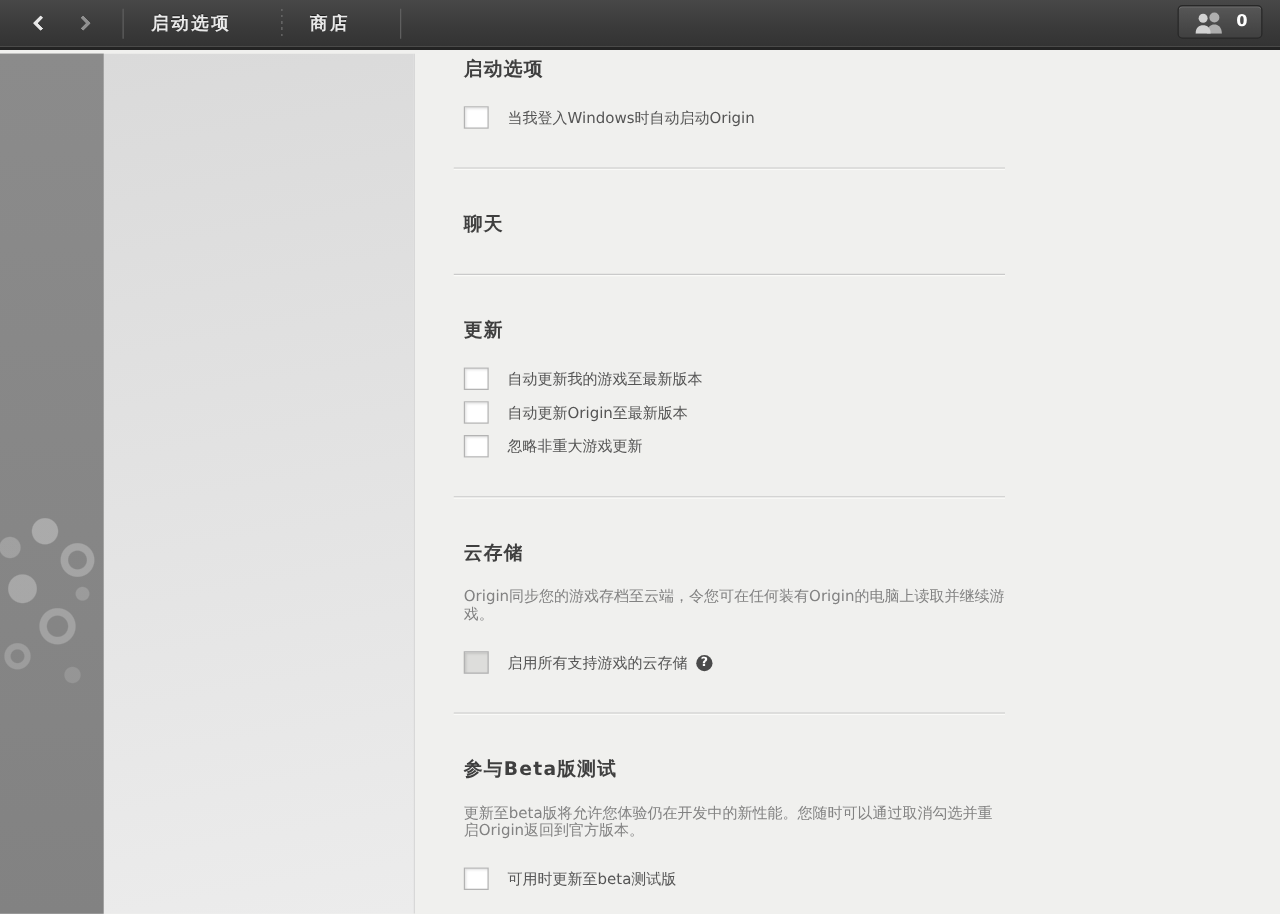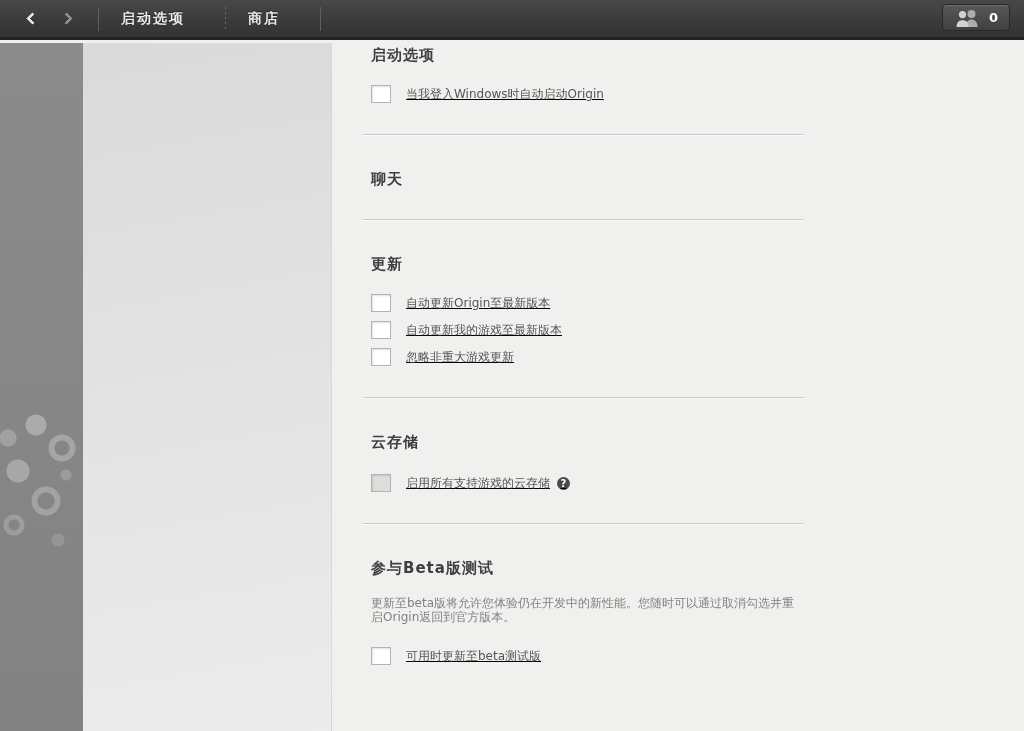--- a/index.html
+++ b/index.html
@@ -62,21 +62,21 @@
     flex:1; height:100%; background:#f0f0ee;
     padding:2px 24px 0 31px; position:relative; overflow:hidden;
   }
 
   
   h2 {
     font-size:15px; font-weight:bold; color:#3f3f3f;
     letter-spacing:1px; margin:34px 0 0 8px; line-height:18px;
   }
   .section.first h2 { margin-top:1px; }
-  .rows { margin:21px 0 0 8px;text-decoration:underline; }
+  .rows { margin:21px 0 0 8px; }
   .rows.tight { margin-top:23px; }
   .row { display:flex; align-items:center; margin-top:9px; }
   .row:first-child { margin-top:0; }
   .checkbox {
     width:20px; height:18px; flex:0 0 auto;
     background:#ffffff; border:1px solid #b3b3b3;
     box-shadow:inset 1px 1px 2px rgba(0,0,0,.12);
     cursor:pointer;
   }
   .checkbox.disabled { background:#dddddb; }
@@ -147,36 +147,37 @@
       <div class="rows">
       </div>
       <div class="divider"></div>
     </section>
 
     <section class="section">
       <h2>更新</h2>
       <div class="rows">
         <div class="row">
           <span class="checkbox"></span>
-          <label>自动更新Origin至最新版本</label>
+          <label>自动更新我的游戏至最新版本</label>
         </div>
         <div class="row">
           <span class="checkbox"></span>
-          <label>自动更新我的游戏至最新版本</label>
+          <label>自动更新Origin至最新版本</label>
         </div>
         <div class="row">
           <span class="checkbox"></span>
           <label>忽略非重大游戏更新</label>
         </div>
       </div>
       <div class="divider"></div>
     </section>
 
     <section class="section">
       <h2>云存储</h2>
+      <p class="desc">Origin同步您的游戏存档至云端，令您可在任何装有Origin的电脑上读取并继续游戏。</p>
       <div class="rows tight">
         <div class="row">
           <span class="checkbox disabled"></span>
           <label>启用所有支持游戏的云存储</label>
           <span class="help">?</span>
         </div>
       </div>
       <div class="divider"></div>
     </section>
 

